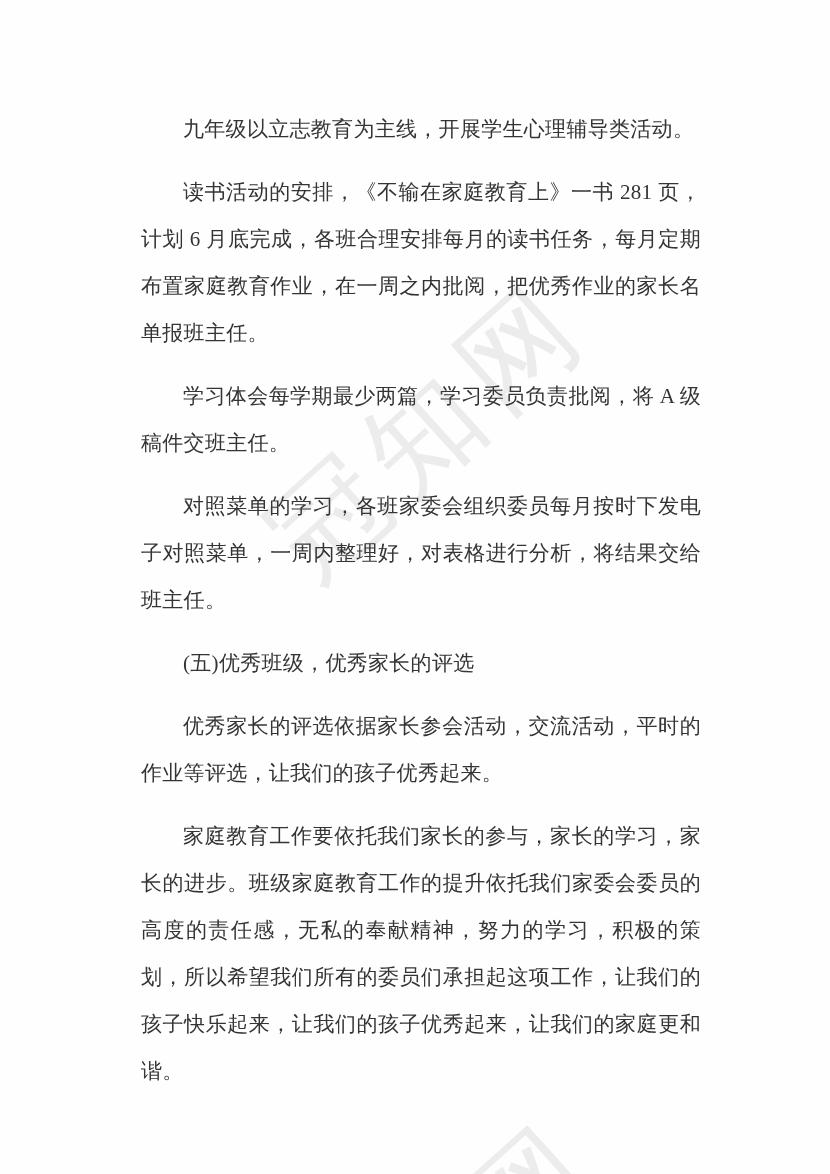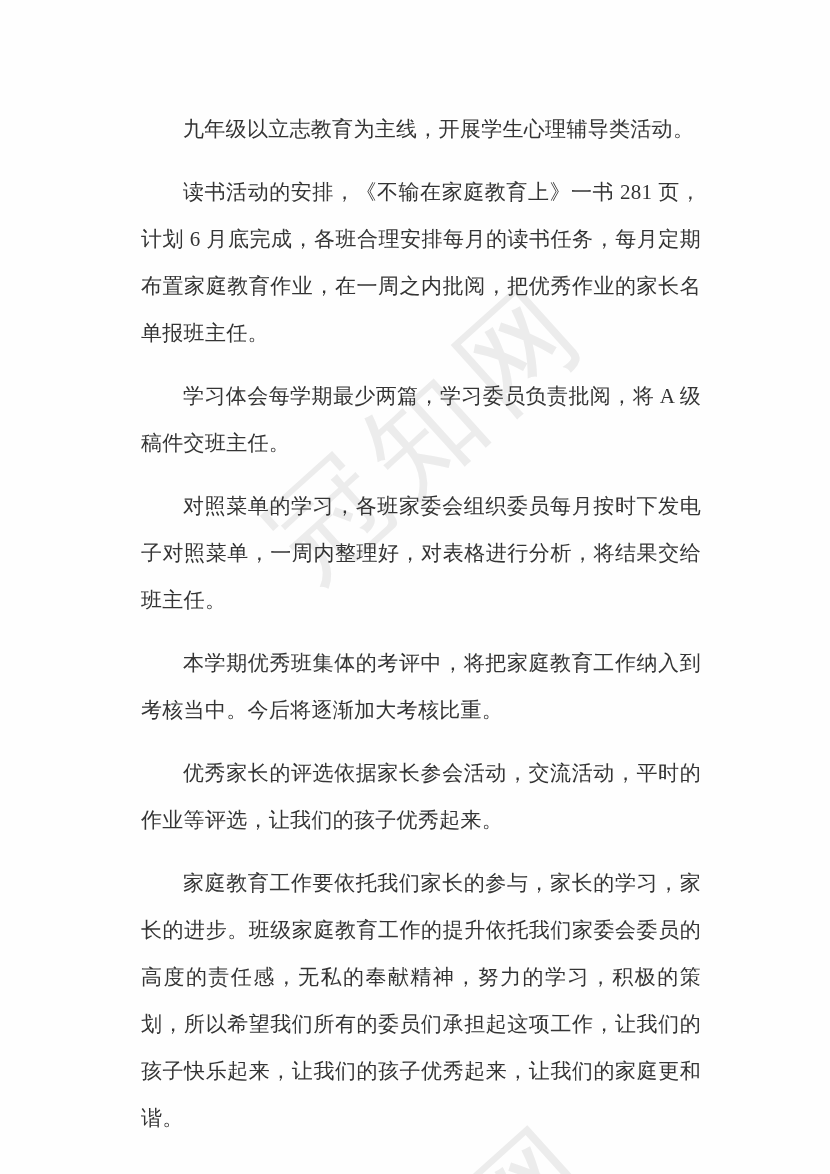--- a/index.html
+++ b/index.html
@@ -63,17 +63,17 @@
     <span>冠知网</span>
   </div>
   <div class="watermark wm2">
     <span>冠知网</span>
   </div>
   <div class="doc-body">
       <p class="para">九年级以立志教育为主线，开展学生心理辅导类活动。</p>
       <p class="para">读书活动的安排，《不输在家庭教育上》一书 281 页，计划 6 月底完成，各班合理安排每月的读书任务，每月定期布置家庭教育作业，在一周之内批阅，把优秀作业的家长名单报班主任。</p>
       <p class="para">学习体会每学期最少两篇，学习委员负责批阅，将 A 级稿件交班主任。</p>
       <p class="para">对照菜单的学习，各班家委会组织委员每月按时下发电子对照菜单，一周内整理好，对表格进行分析，将结果交给班主任。</p>
-      <p class="para">本学期优秀班集体的考评中，将把家庭教育工作纳入到考核当中。今后将逐渐加大考核比重。</p>
+      <p class="para">(五)优秀班级，优秀家长的评选</p>
       <p class="para">优秀家长的评选依据家长参会活动，交流活动，平时的作业等评选，让我们的孩子优秀起来。</p>
       <p class="para">家庭教育工作要依托我们家长的参与，家长的学习，家长的进步。班级家庭教育工作的提升依托我们家委会委员的高度的责任感，无私的奉献精神，努力的学习，积极的策划，所以希望我们所有的委员们承担起这项工作，让我们的孩子快乐起来，让我们的孩子优秀起来，让我们的家庭更和谐。</p>
     </div>
 </div>
 
 </body></html>

